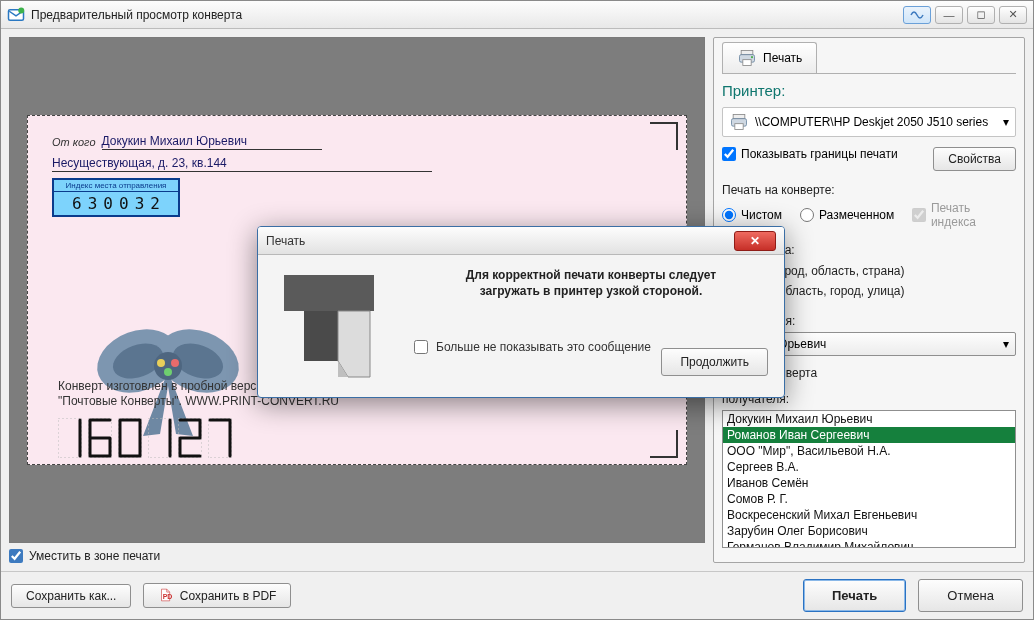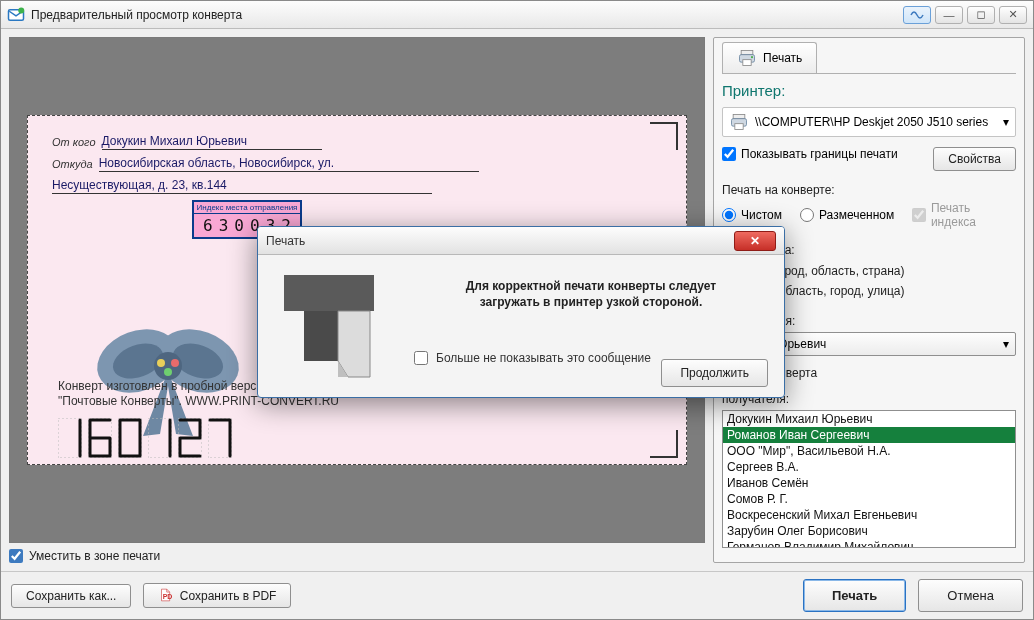--- a/index.html
+++ b/index.html
@@ -12,21 +12,21 @@
   .win-btn { width: 28px; height: 18px; border: 1px solid #b0b0b0; border-radius: 3px; background: linear-gradient(#fefefe,#e4e4e4); display:flex;align-items:center;justify-content:center; color:#555; font-size:11px; cursor:pointer;}
   .win-btn.hl { border-color:#6aa0d8; background:linear-gradient(#eaf3fc,#cfe5f9); }
   .body { flex:1; display:flex; gap:8px; padding:8px; }
   .left-col { flex:1; display:flex; flex-direction:column; }
   .preview-frame { flex:1; border:1px solid #7a7a7a; background:#7d7d7d; display:flex; align-items:center; justify-content:center; position:relative; }
   .envelope { width: 660px; height: 350px; background:#fbe8f0; border:1px dashed #444; position:relative; padding:18px 24px; }
   .env-line { display:flex; align-items:center; gap:6px; margin-bottom:6px; }
   .env-label { font-style:italic; font-size:11px; color:#333; }
   .env-value { font-family: Verdana, sans-serif; font-size:12px; color:#1a1a66; border-bottom:1px solid #333; min-width:220px; padding-bottom:1px;}
   .env-value.wide { min-width:380px; }
-  .index-box { margin-top:4px; margin-left:140px; border:2px solid #0a3b8c; background:#f9a8d4; width:110px; text-align:center; }
+  .index-box { margin-top:4px; border:2px solid #0a3b8c; background:#7dd3fc; width:128px; text-align:center; }
   .index-box .cap { font-size:8px; color:#0a3b8c; padding:1px 0; border-bottom:1px solid #0a3b8c; }
   .index-box .val { font-size:16px; letter-spacing:6px; color:#111; padding:2px 0 2px 6px; font-family:monospace;}
   .bow { position:absolute; left:60px; top:200px; width:160px; height:130px; }
   .env-footer { position:absolute; left:30px; bottom:56px; font-size:9px; color:#333; line-height:1.2; }
   .big-index { position:absolute; left:30px; bottom:6px; display:flex; gap:6px; }
   .digit { width:24px; height:40px; }
   .crop-mark { position:absolute; border:2px solid #333; }
   .crop-tr { top:6px; right:8px; width:28px; height:28px; border-left:none; border-bottom:none;}
   .crop-br { bottom:6px; right:8px; width:28px; height:28px; border-left:none; border-top:none;}
   .fit-check { margin-top:6px; display:flex; align-items:center; gap:6px; color:#222;}
@@ -49,21 +49,21 @@
   .listbox .item { padding:1px 4px; color:#111; cursor:pointer; white-space:nowrap;}
   .listbox .item.sel { background:#15803d; color:#fff;}
   .footer { height:48px; border-top:1px solid #c7c7c7; display:flex; align-items:center; padding:0 10px; gap:12px; background:#f0f0f0;}
   .footer .spacer { flex:1; }
   .footer .btn.big { padding:8px 28px; font-size:13px;}
   .footer .btn.primary { border-color:#2a72c2; box-shadow:0 0 0 1px #8ab8e8 inset; font-weight:600;}
   
   .modal { position:absolute; left:256px; top:225px; width:528px; height:172px; background:#f4f4f4; border:1px solid #3a6ea5; box-shadow:0 6px 28px rgba(0,0,0,.45); border-radius:4px; overflow:hidden; display:flex; flex-direction:column;}
   .modal-title { height:30px; background:linear-gradient(#fdfdfd,#e2e2e2); border-bottom:1px solid #b8b8b8; display:flex; align-items:center; padding:0 8px; color:#333;}
   .modal-title .close { margin-left:auto; width:42px; height:20px; background:linear-gradient(#ef6b60,#c62f28); border:1px solid #8f1c17; border-radius:3px; display:flex; align-items:center; justify-content:center; color:#fff; font-weight:bold; cursor:pointer;}
-  .modal-body { flex:1; display:flex; padding:12px 16px 10px 16px; gap:20px; align-items:flex-end;}
+  .modal-body { flex:1; display:flex; padding:12px 16px 10px 16px; gap:20px; align-items:flex-start;}
   .modal-msg { flex:1; }
   .modal-msg .headline { font-size:14px; font-weight:600; color:#222; line-height:1.35; text-align:center; }
   .modal-foot { display:flex; align-items:center; gap:10px; margin-top:18px;}
   .modal-foot label { display:flex; align-items:center; gap:8px; color:#333;}
   .modal-foot .btn { margin-left:auto; padding:6px 18px;margin-top:31px;}
   .printer-icon-svg { width:20px; height:20px; }
   input[type=checkbox],input[type=radio]{ width:14px;height:14px; }
 </style>
 </head>
 <body>
@@ -94,24 +94,20 @@
   <div class="body">
 
     <div class="left-col">
       <div class="preview-frame">
         <div class="envelope">
           <div class="env-line">
             <span class="env-label">От кого</span>
             <span class="env-value">Докукин Михаил Юрьевич</span>
           </div>
           <div class="env-line">
-            <span class="env-label">Откуда</span>
-            <span class="env-value wide">Новосибирская область, Новосибирск, ул.</span>
-          </div>
-          <div class="env-line">
             <span class="env-value wide" style="margin-left:0">Несуществующая, д. 23, кв.144</span>
           </div>
           <div class="index-box">
             <div class="cap">Индекс места отправления</div>
             <div class="val">630032</div>
           </div>
 
           <svg class="bow" viewBox="0 0 160 130">
             <ellipse cx="50" cy="45" rx="42" ry="30" fill="#7d96b0" transform="rotate(-20 50 45)"></ellipse>
             <ellipse cx="110" cy="45" rx="42" ry="30" fill="#7d96b0" transform="rotate(20 110 45)"></ellipse>

